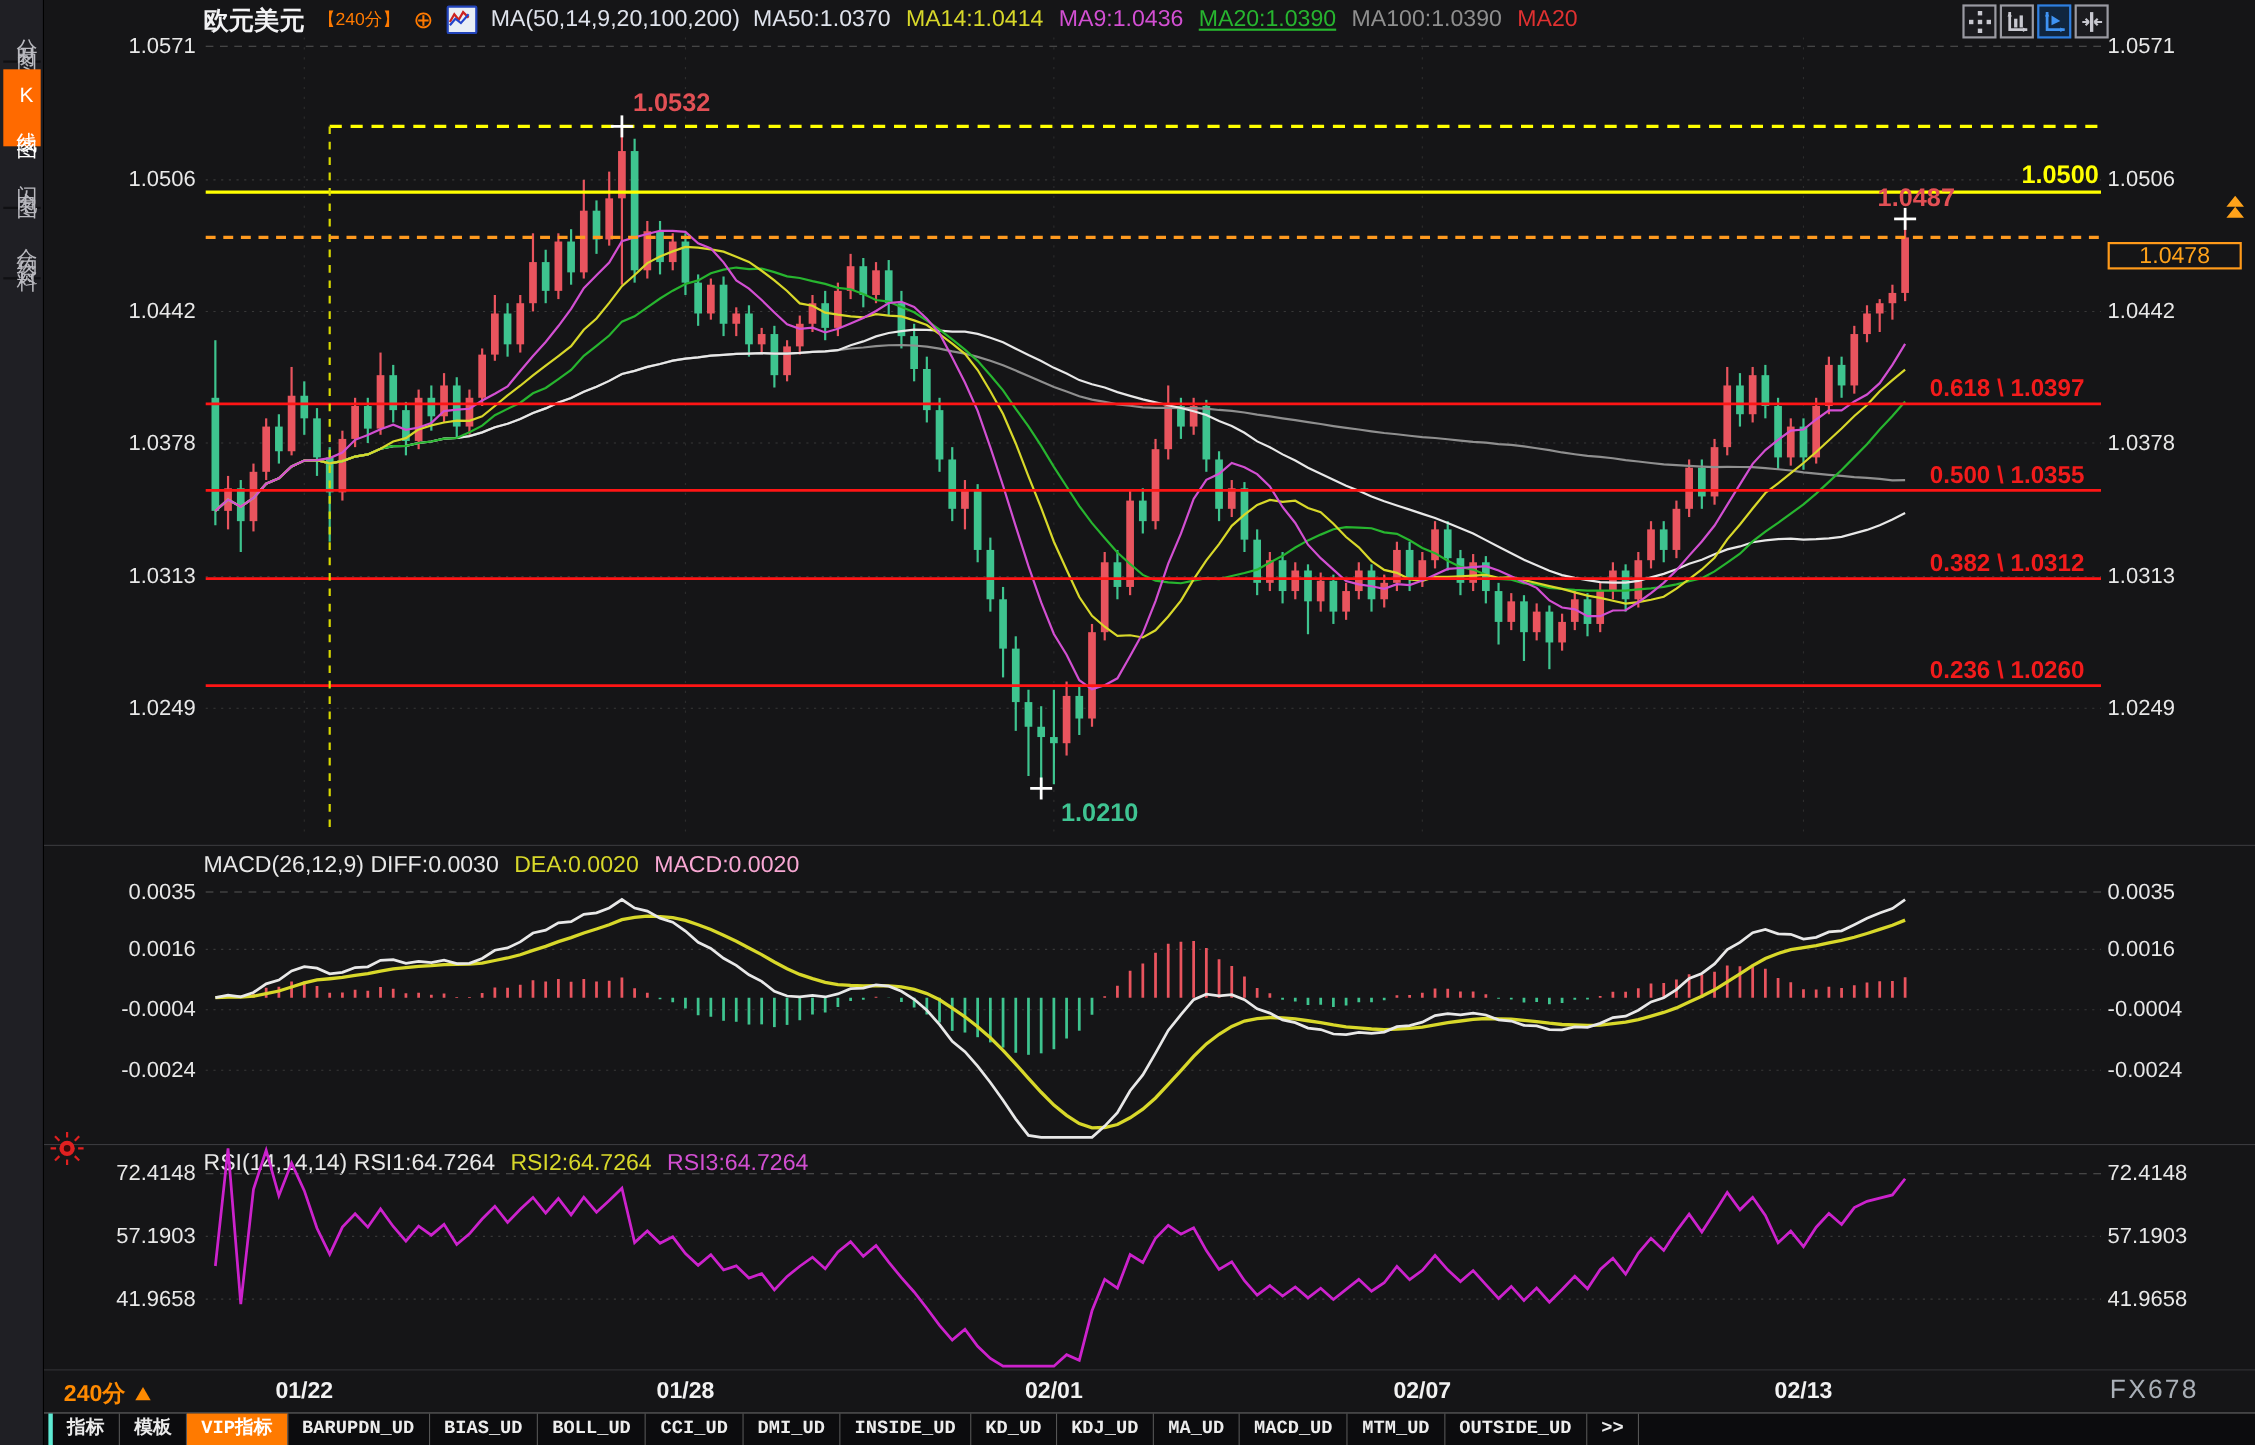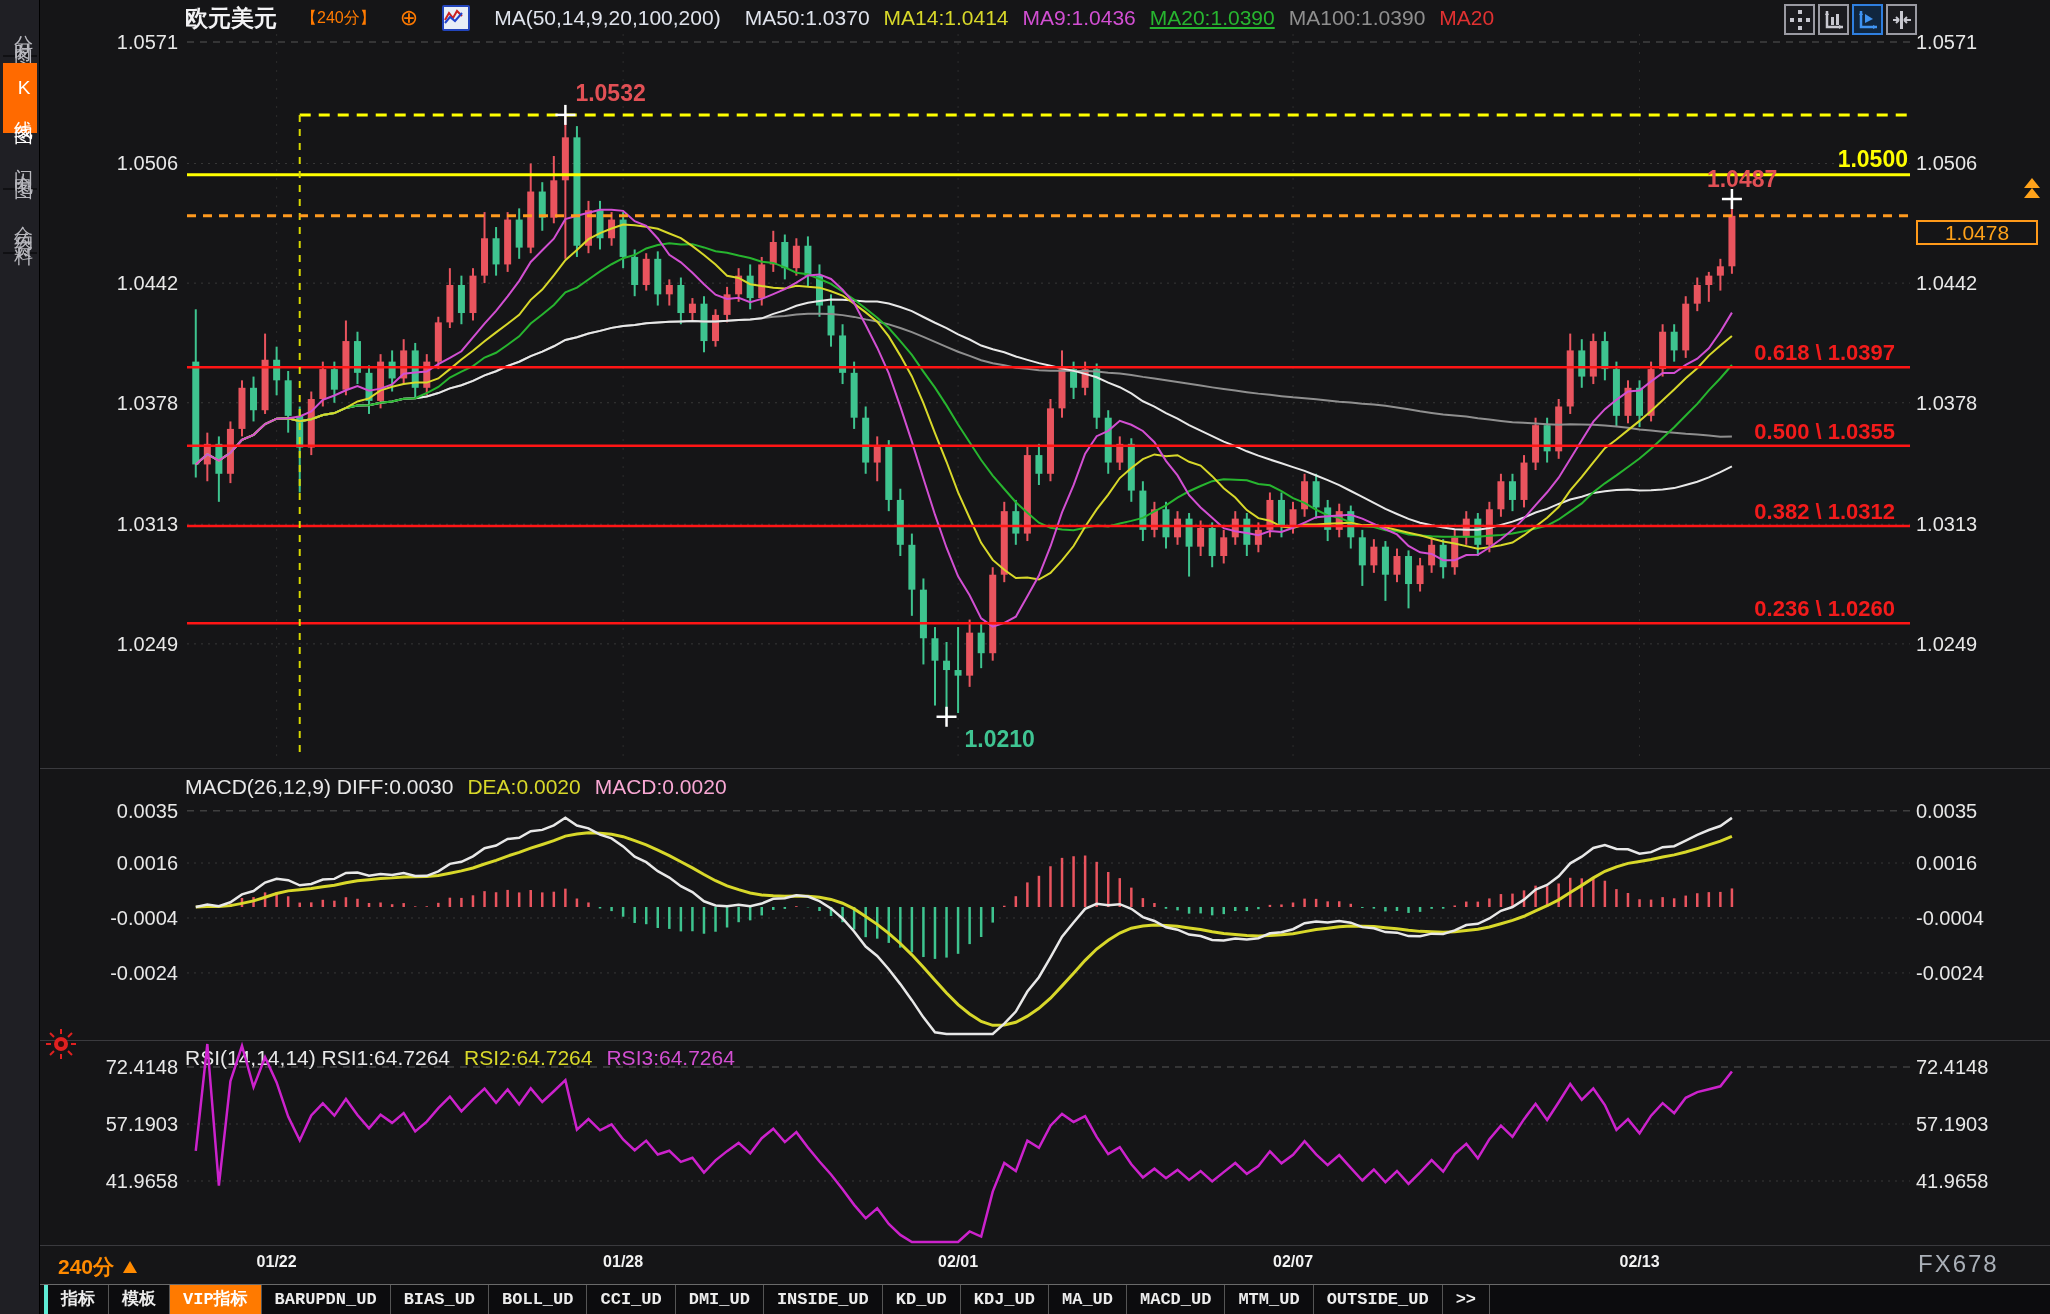--- a/index.html
+++ b/index.html
@@ -5,42 +5,42 @@
   html,body{margin:0;padding:0;background:#0b0b0d;}
   body{width:2050px;height:1314px;overflow:hidden;font-family:"Liberation Sans",sans-serif;display:flex;}
   
   .sidebar{width:40px;height:1314px;background:#1f1f24;border-right:1px solid #000;box-sizing:border-box;display:flex;flex-direction:column;align-items:center;padding-top:6px;}
   .side-item{writing-mode:vertical-rl;text-orientation:upright;letter-spacing:7px;font-size:19px;color:#b9b9bf;padding:14px 0;margin-bottom:6px;border-bottom:2px solid #101013;width:34px;text-align:center;cursor:pointer;}
   .side-item.active{background:#ff6a00;color:#fff;border-bottom:none;}
   
   .main{position:relative;width:2010px;height:1314px;background:#151517;}
   .hsep{position:absolute;left:0;right:0;height:1px;background:#3a3a3e;}
   
-  .hdr{position:absolute;left:145px;top:3px;height:30px;display:flex;align-items:center;gap:24px;white-space:nowrap;}
+  .hdr{position:absolute;left:145px;top:3px;height:30px;display:flex;align-items:center;gap:12px;white-space:nowrap;}
   .hdr .title{color:#f2f2f4;font-size:23px;font-weight:bold;}
   .hdr .period{color:#ff7a00;font-size:16px;font-weight:normal;}
   .hdr .plus{color:#ff7a00;font-size:22px;}
   .hdr .maGroup{color:#dfe3ec;font-size:21px;}
   .hdr .maVal{font-size:21px;}
   .mini-chart{width:24px;height:22px;background:#e8eef6;border:2px solid #2244bb;border-radius:2px;display:inline-block;}
   
   .tools{position:absolute;top:4px;right:133px;display:flex;gap:3px;}
   .tool{width:31px;height:31px;background:#1b1b1f;border:2px solid #9a9aa2;box-sizing:border-box;display:flex;align-items:center;justify-content:center;cursor:pointer;}
   .tool.active{border-color:#2f7fe0;background:#10263f;}
   
   .tick{position:absolute;font-size:20px;color:#e8e8e8;height:24px;line-height:24px;}
   .tick.l{left:0;width:138px;text-align:right;}
   .tick.r{left:1876px;width:130px;text-align:left;}
   
   .phdr{position:absolute;left:145px;display:flex;gap:14px;white-space:nowrap;font-size:21px;}
   
   .ptag{position:absolute;left:1876px;top:205px;width:122px;height:25px;border:2px solid #ff9a1a;box-sizing:border-box;color:#ffa21a;font-size:21px;display:flex;align-items:center;justify-content:center;background:rgba(21,21,23,.85);margin-top:15px;}
   
   .xrow{position:absolute;left:0;right:0;bottom:30px;height:38px;background:#151517;}
-  .xdate{position:absolute;top:7px;width:100px;text-align:center;color:#f2f2f2;font-size:16px;font-weight:bold;}
+  .xdate{position:absolute;top:7px;width:100px;text-align:center;color:#f2f2f2;font-size:21px;font-weight:bold;}
   .tflabel{position:absolute;left:18px;top:7px;color:#ff8a00;font-size:21px;font-weight:bold;display:flex;gap:8px;align-items:center;cursor:pointer;}
   .watermark{position:absolute;left:1878px;top:4px;color:#aab0b8;font-size:24px;letter-spacing:2px;}
   
   .tabs{position:absolute;left:0;right:0;bottom:0;height:30px;background:#0c0c0e;border-top:1px solid #6a6a6a;display:flex;align-items:stretch;padding-left:4px;box-sizing:border-box;}
   .tab{font-family:"Liberation Mono",monospace;font-weight:bold;font-size:17px;color:#ececec;line-height:29px;padding:0 13px;border-right:1px solid #555;cursor:pointer;white-space:nowrap;}
   .tab:first-child{border-left:4px solid #5eead4;text-align:center;}
   .tab.active{background:#ff7a00;color:#fff;}
   svg{position:absolute;left:0;display:block;}
 </style>
 </head>

